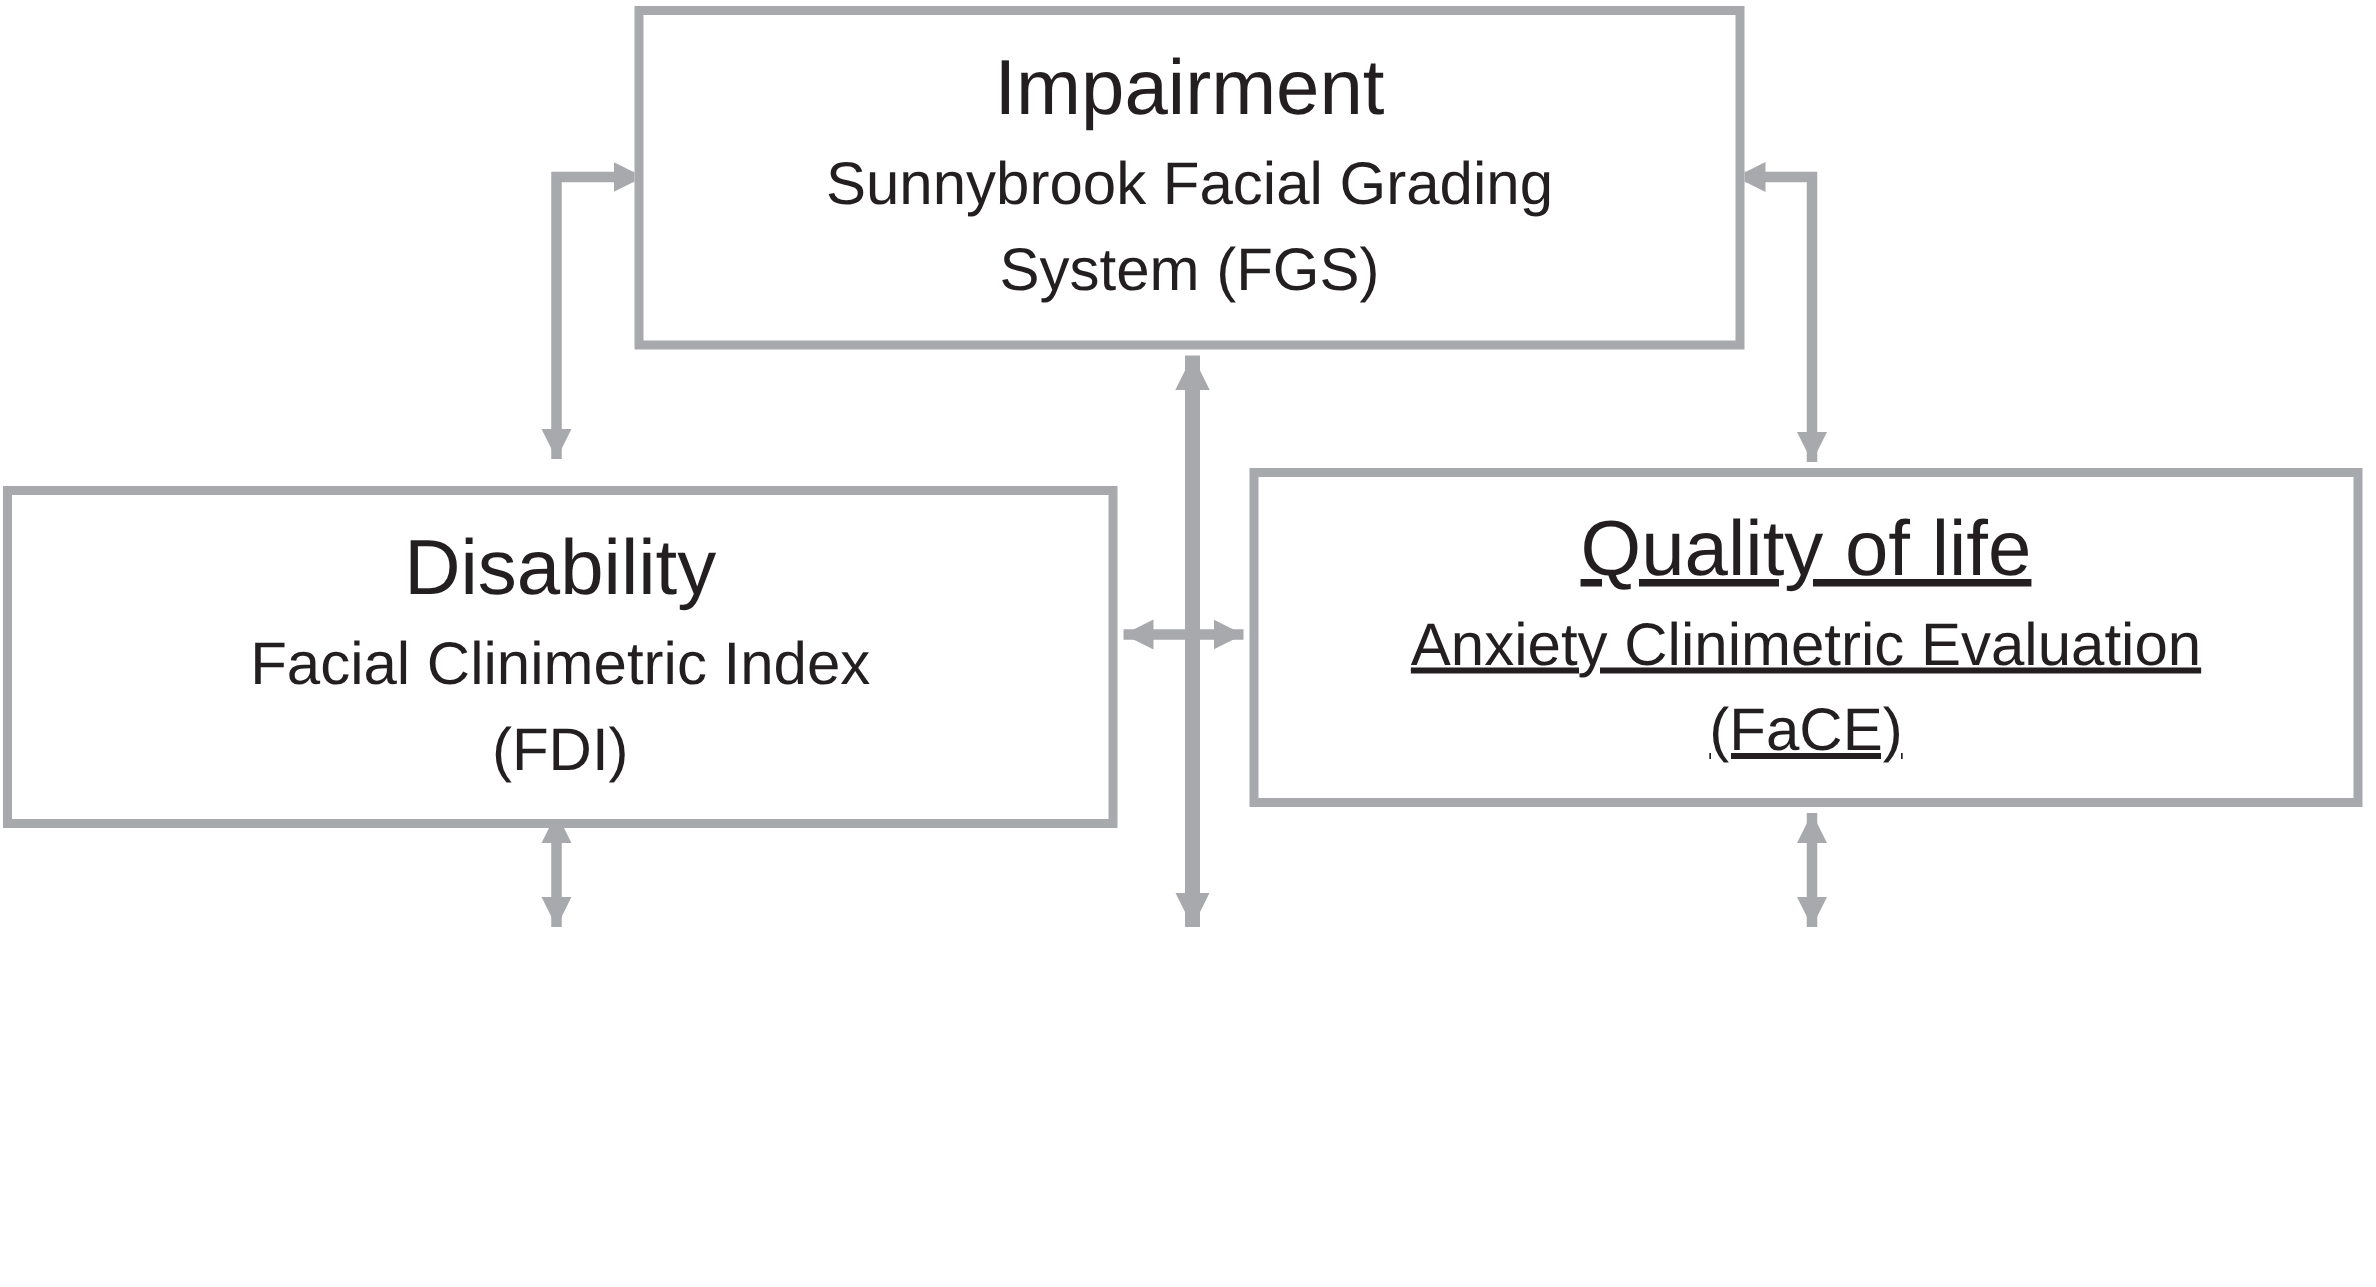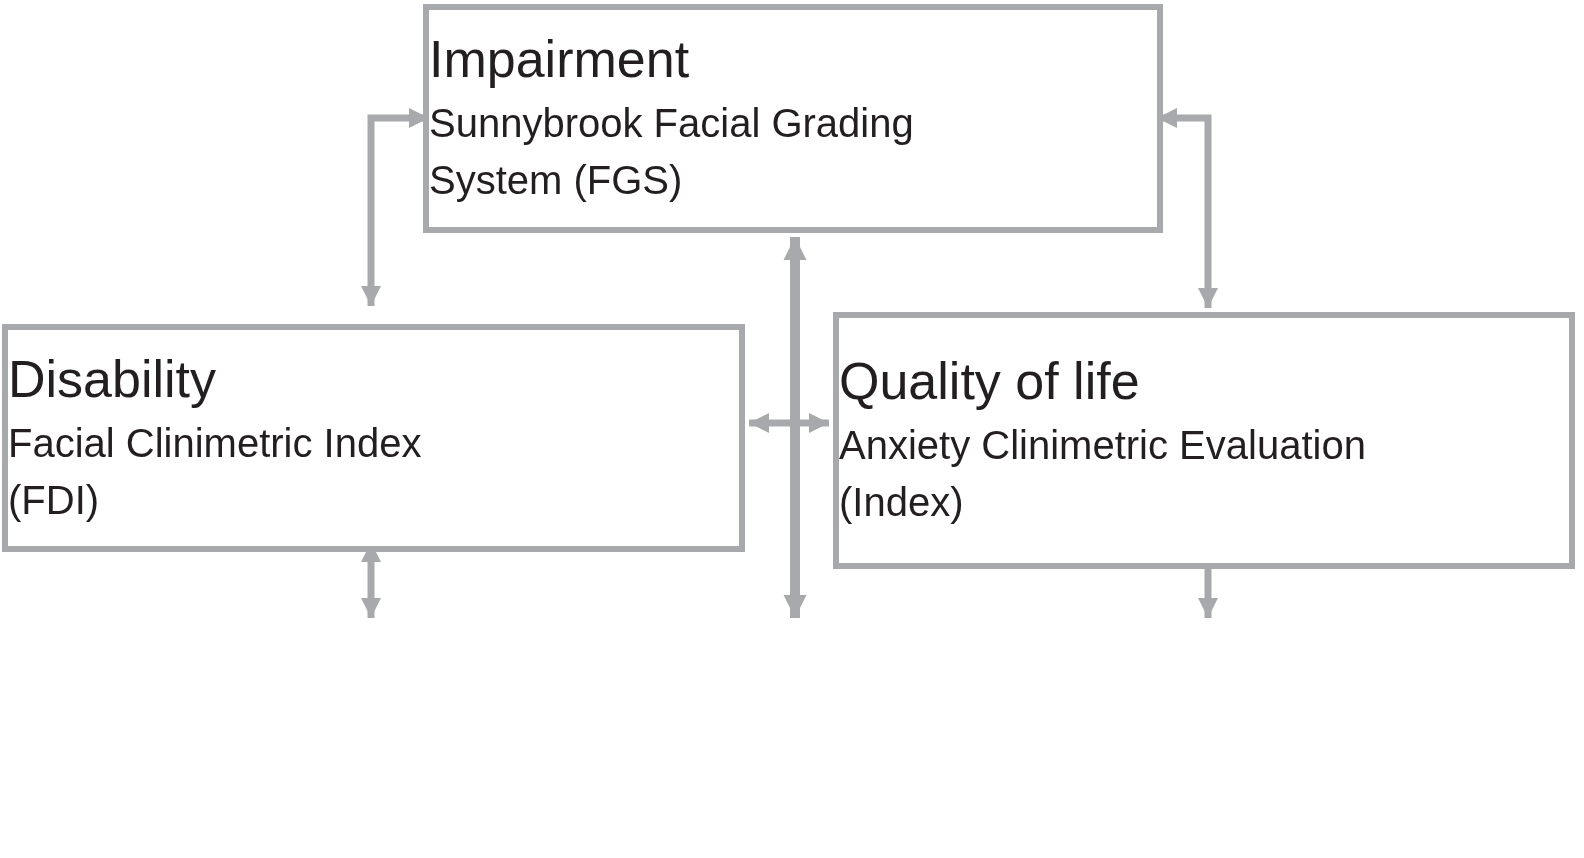--- a/index.html
+++ b/index.html
@@ -36,39 +36,39 @@
     stroke-width: 10px;
   }
   .arrowhead-shape { fill: var(--line-gray); }
   .box {
     position: absolute;
     background: var(--background);
     border: 6px solid var(--line-gray);
     z-index: 2;
     display: flex;
     flex-direction: column;
-    align-items: flex-start;
+    align-items: center;
     justify-content: center;
     text-align: center;
     color: var(--text);
   }
   .box .title {
     font-size: 52px;
     line-height: 62px;
     margin-bottom: 5px;
     white-space: nowrap;
   }
   .box .sub-line {
     font-size: 40px;
     line-height: 57px;
     white-space: nowrap;
   }
   .box-impairment { left: 423px; top: 4px;   width: 740px;  height: 229px; }
   .box-disability { left: 2px;   top: 310px; width: 743px;  height: 228px; margin-top: 14px; }
-  .box-quality    { left: 833px; top: 312px; width: 742px;  height: 257px; }
+  .box-quality    { left: 833px; top: 312px; width: 742px;  height: 226px; text-decoration: underline; }
   .box-psych      { left: 263px; top: 622px; width: 1067px; height: 224px; }
 </style>
 </head>
 <body>
 
 <div class="canvas">
 
   <svg class="connector-layer" viewBox="0 0 1584 858" xmlns="http://www.w3.org/2000/svg" aria-hidden="true">
     <defs>
       <marker id="ah" viewBox="0 0 10 10" refX="10" refY="5" markerUnits="userSpaceOnUse" markerWidth="20" markerHeight="23" orient="auto-start-reverse">
@@ -100,17 +100,17 @@
 
   <div class="box box-disability">
     <div class="title">Disability</div>
     <div class="sub-line">Facial Clinimetric Index</div>
     <div class="sub-line">(FDI)</div>
   </div>
 
   <div class="box box-quality">
     <div class="title">Quality of life</div>
     <div class="sub-line">Anxiety Clinimetric Evaluation</div>
-    <div class="sub-line">(Index)</div>
+    <div class="sub-line">(FaCE)</div>
   </div>
 
 
 </div>
 
 </body></html>

